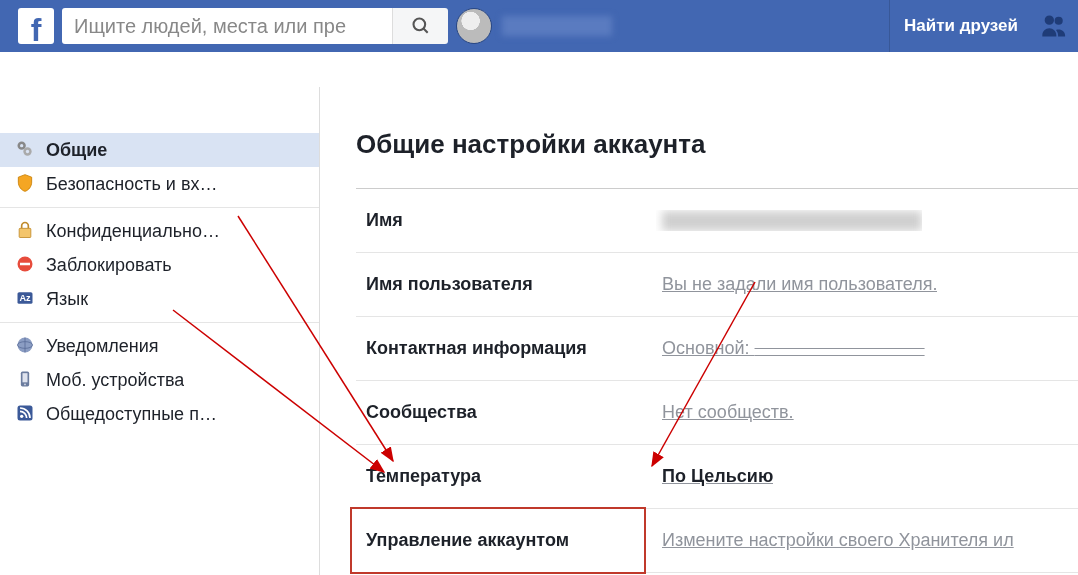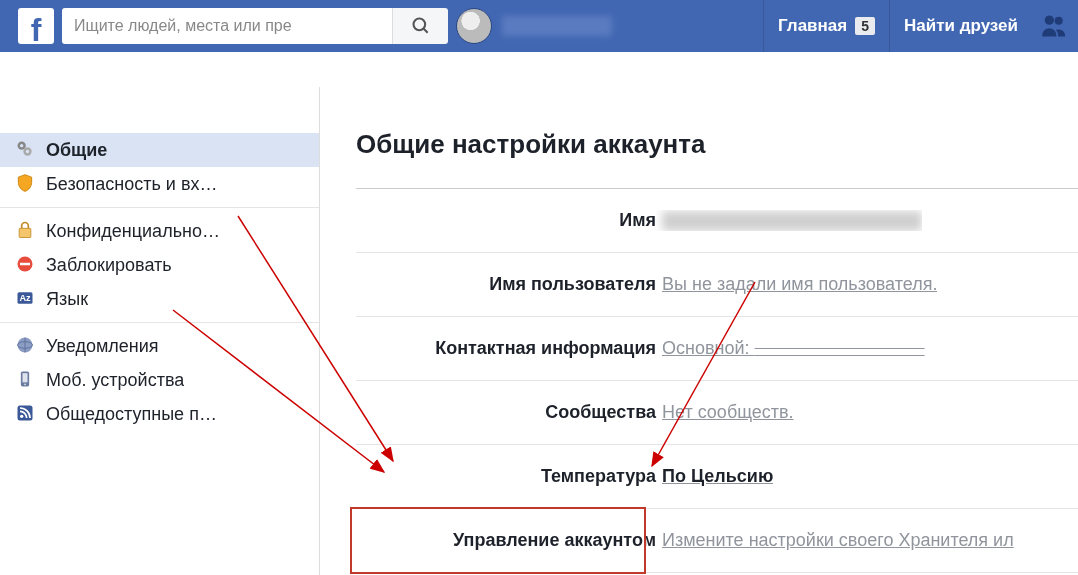--- a/index.html
+++ b/index.html
@@ -39,21 +39,21 @@
   .search-wrap {
     display: flex;
     align-items: stretch;
     height: 36px;
     border-radius: 3px;
     overflow: hidden;
   }
   .search-input {
     width: 330px;
     border: none;
-    font-size: 16px;
+    font-size: 20px;
     padding: 0 12px;
     color: #333;
     background: #fff;
   }
   .search-input::placeholder { color: #888; }
   .search-btn {
     width: 56px;
     background: #f5f6f7;
     border: none;
     border-left: 1px solid #ddd;
@@ -137,21 +137,21 @@
   .main {
     flex: 1;
     padding: 42px 0 0 36px;
   }
   .page-title {
     font-size: 26px;
     font-weight: 700;
     color: #1d2129;
     padding-bottom: 28px;
   }
-  .settings-table { border-top: 1px solid #ccc; text-align: right; }
+  .settings-table { border-top: 1px solid #ccc; }
   .settings-row {
     display: flex;
     border-bottom: 1px solid #e5e5e5;
     min-height: 64px;
     align-items: center;
   }
   .row-label {
     width: 300px;
     font-size: 18px;
     font-weight: 700;
@@ -207,24 +207,20 @@
       <svg width="20" height="20" viewBox="0 0 24 24" fill="none" stroke="#555" stroke-width="2.5">
           <circle cx="10" cy="10" r="7"></circle>
           <line x1="20" y1="20" x2="15" y2="15"></line>
         </svg>
     </button>
   </div>
   <div class="profile-pic"></div>
   <div class="profile-name-blur"></div>
   <div class="header-spacer"></div>
   <a class="nav-link">
-    <span>Главная</span>
-    <span class="nav-badge">5</span>
-  </a>
-  <a class="nav-link">
     <span>Найти друзей</span>
   </a>
   <svg class="friends-icon" viewBox="0 0 24 24">
       <path d="M8 11a4 4 0 1 0 0-8 4 4 0 0 0 0 8zm8 0a3.5 3.5 0 1 0 0-7 3.5 3.5 0 0 0 0 7zM2 20c0-3.3 2.7-6 6-6s6 2.7 6 6v1H2v-1zm13.5 1v-1c0-1.8-.7-3.4-1.8-4.6.7-.3 1.5-.4 2.3-.4 3 0 5.5 2.2 5.5 5v1h-6z"></path>
     </svg>
 </div>
 
 <div class="content">
 
   <div class="sidebar">

